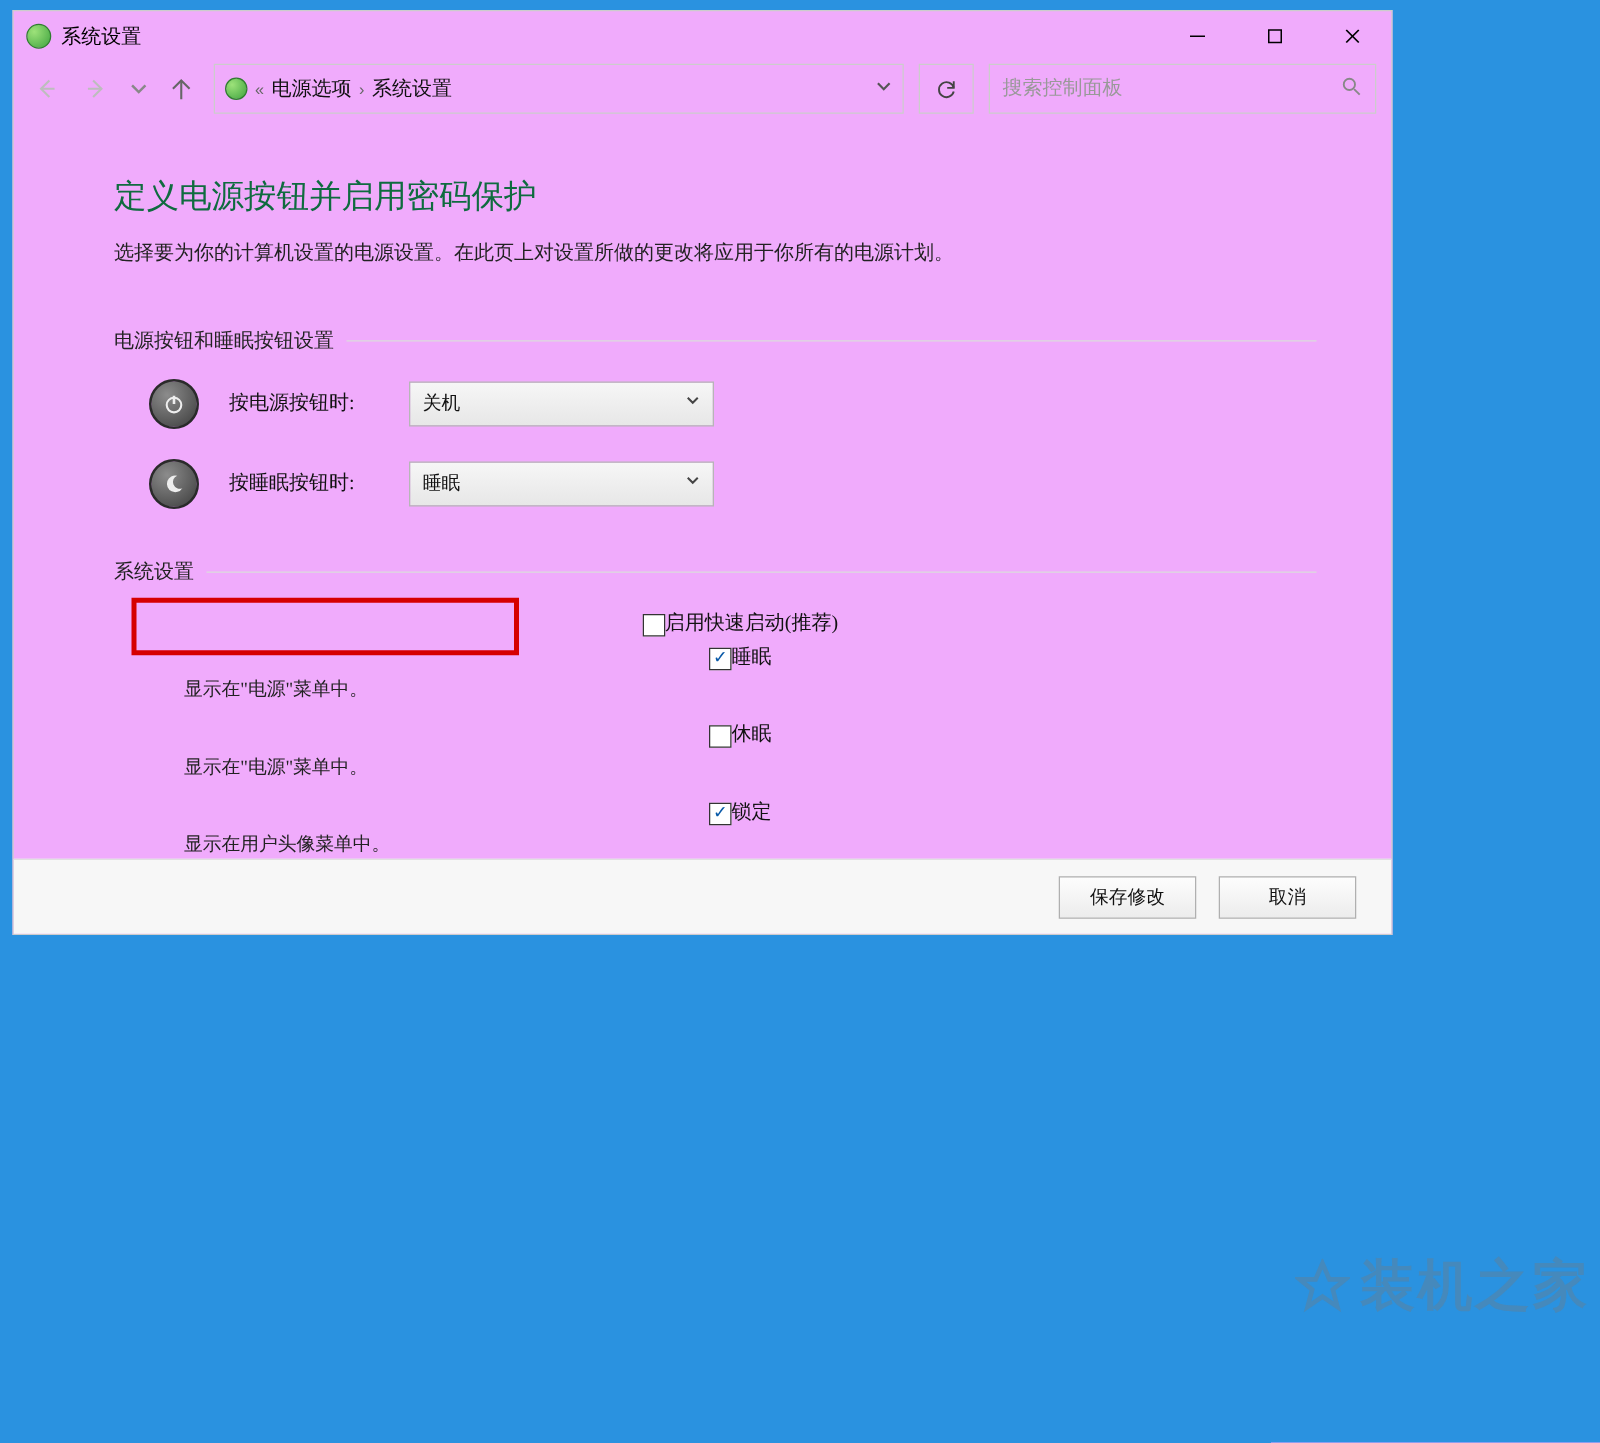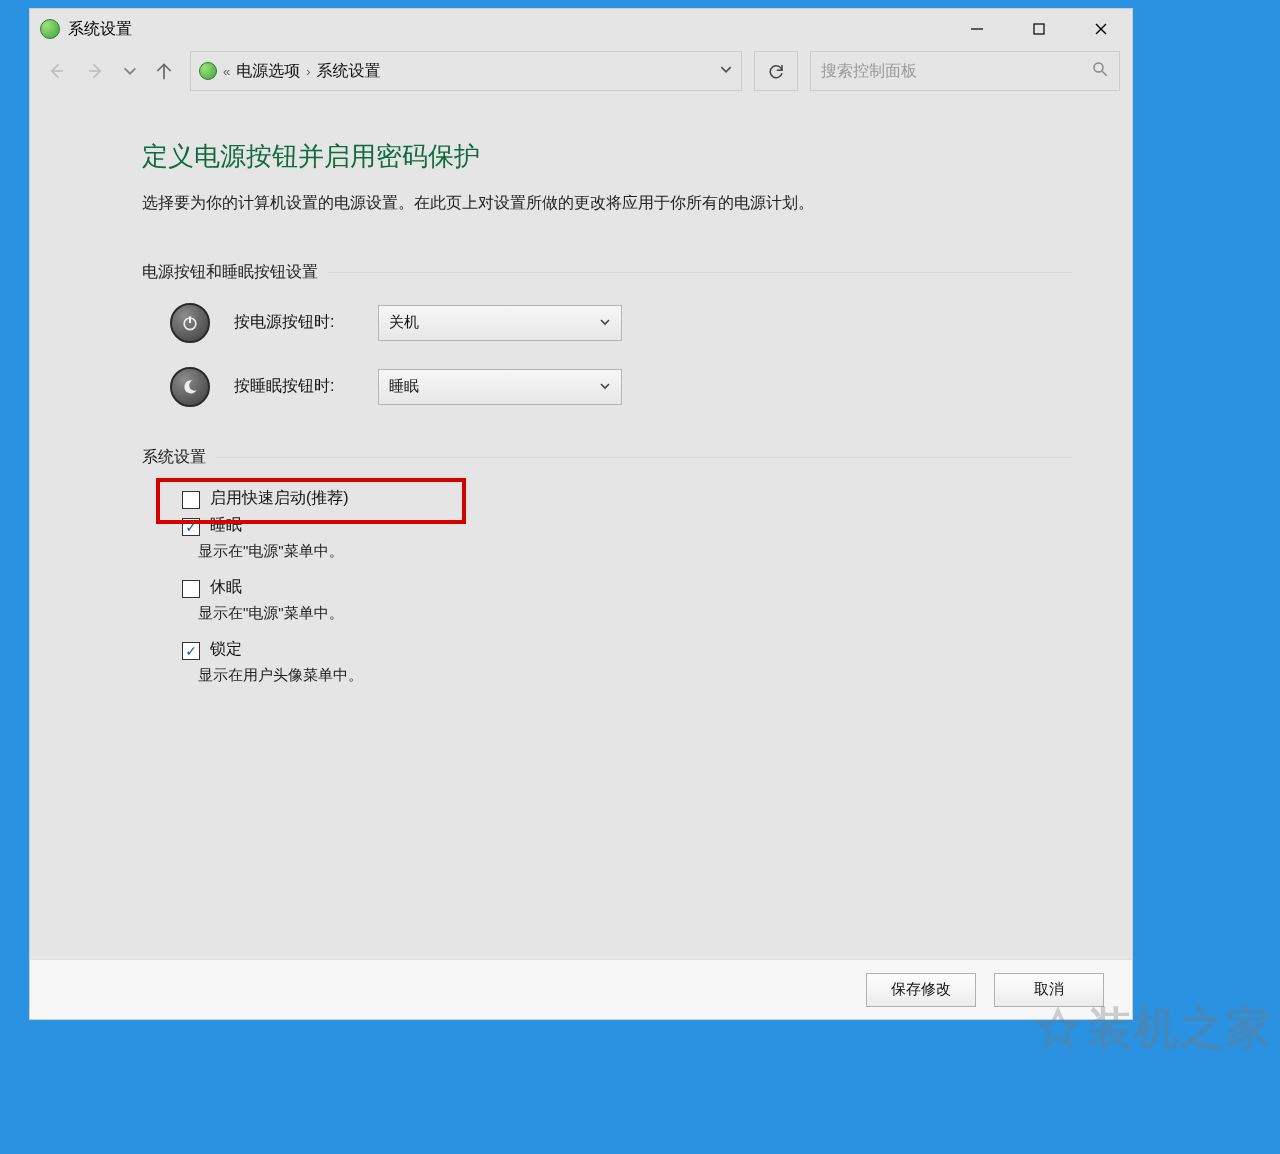--- a/index.html
+++ b/index.html
@@ -7,25 +7,25 @@
     font-family: "Microsoft YaHei", "Segoe UI", sans-serif;
     font-size: 15px;
     background: #2a92e0;
     width: 1280px;
     height: 1154px;
     overflow: hidden;
     position: relative;
   }
   .window {
     position: absolute;
-    left: 29px;
+    left: 10px;
     top: 8px;
     width: 1104px;
-    height: 1012px;
-    background: #e5e5e5;
+    height: 740px;
+    background: #f0abfc;
     border: 1px solid #ccc;
     display: flex;
     flex-direction: column;
   }
   
   .titlebar {
     height: 40px;
     display: flex;
     align-items: center;
     justify-content: space-between;
@@ -90,35 +90,35 @@
     display: flex; align-items: center; justify-content: center;
     color: #444;
   }
   .search-box {
     width: 310px; height: 40px;
     border: 1px solid #ccc;
     display: flex; align-items: center;
     padding: 0 10px;
     color: #888;
     gap: 6px;
-    font-family: Liberation Serif, serif;
   }
   .search-input {
     flex: 1; border: none; outline: none;
     font-size: 16px; color: #333; background: transparent;
     font-family: inherit;
   }
   .search-input::placeholder { color: #999; }
   .search-icon { color: #888; }
   
   .content {
     flex: 1;
-    padding: 40px 60px 20px 112px;
+    padding: 40px 60px 20px 80px;
     overflow: auto;
     position: relative;
+    font-family: Liberation Serif, serif;
   }
   .page-heading {
     color: #0f6b3f;
     font-size: 26px;
     font-weight: 400;
     margin-bottom: 16px;
   }
   .page-desc {
     color: #222;
     font-size: 16px;
@@ -154,22 +154,23 @@
   }
   .dd-caret { color: #444; }
 
   .highlight-box {
     position: absolute;
     border: 4px solid #d60000;
     pointer-events: none;
   }
 
   .check-row {
-    display: flex; align-items: flex-start; gap: 10px;
+    display: flex; align-items: flex-start; 
     margin: 0 0 6px 40px;
+    justify-content: center;
   }
   .checkbox {
     width: 18px; height: 18px; border: 1.5px solid #333;
     margin-top: 3px;
     display: flex; align-items: center; justify-content: center;
     background: #fff;
   }
   .checkbox.checked::after {
     content: "✓"; color: #0a5aa8; font-size: 14px; line-height: 1;
   }

